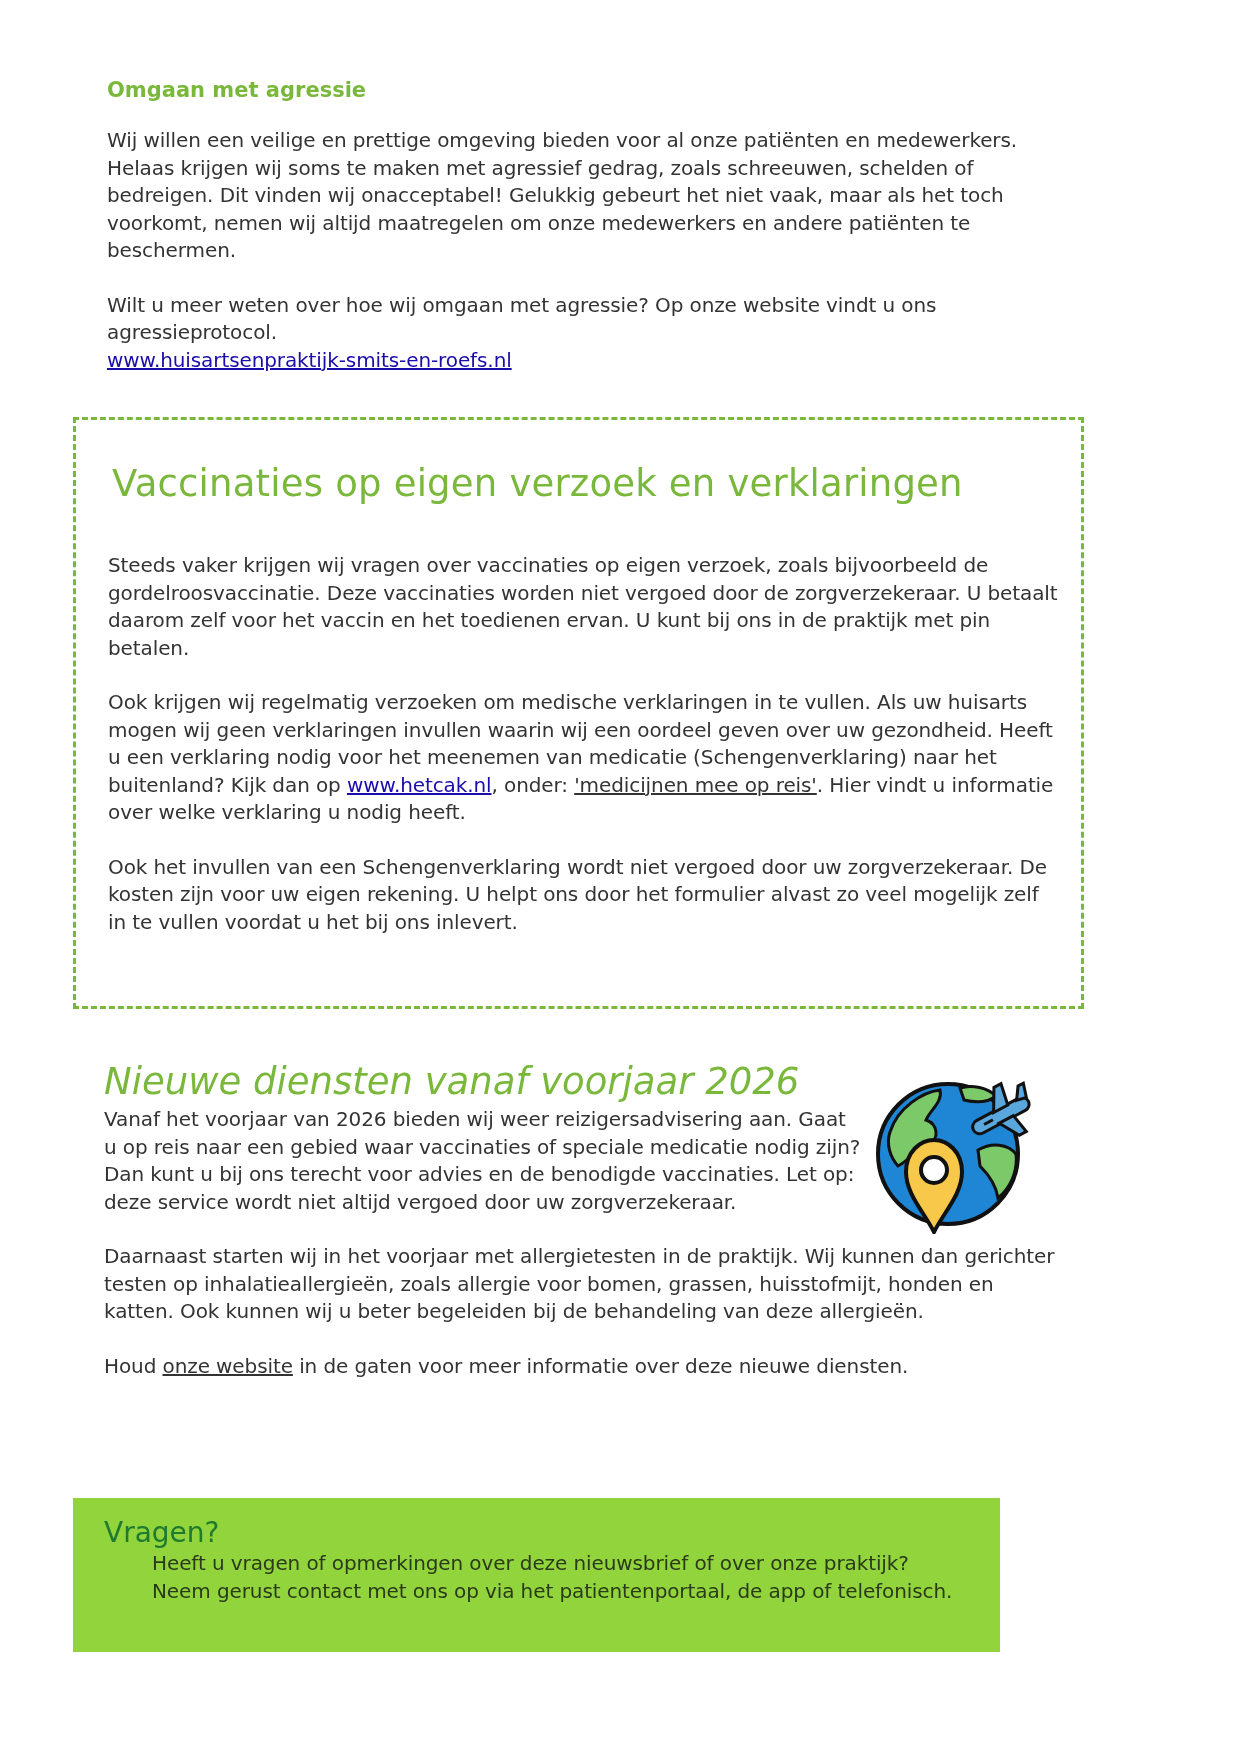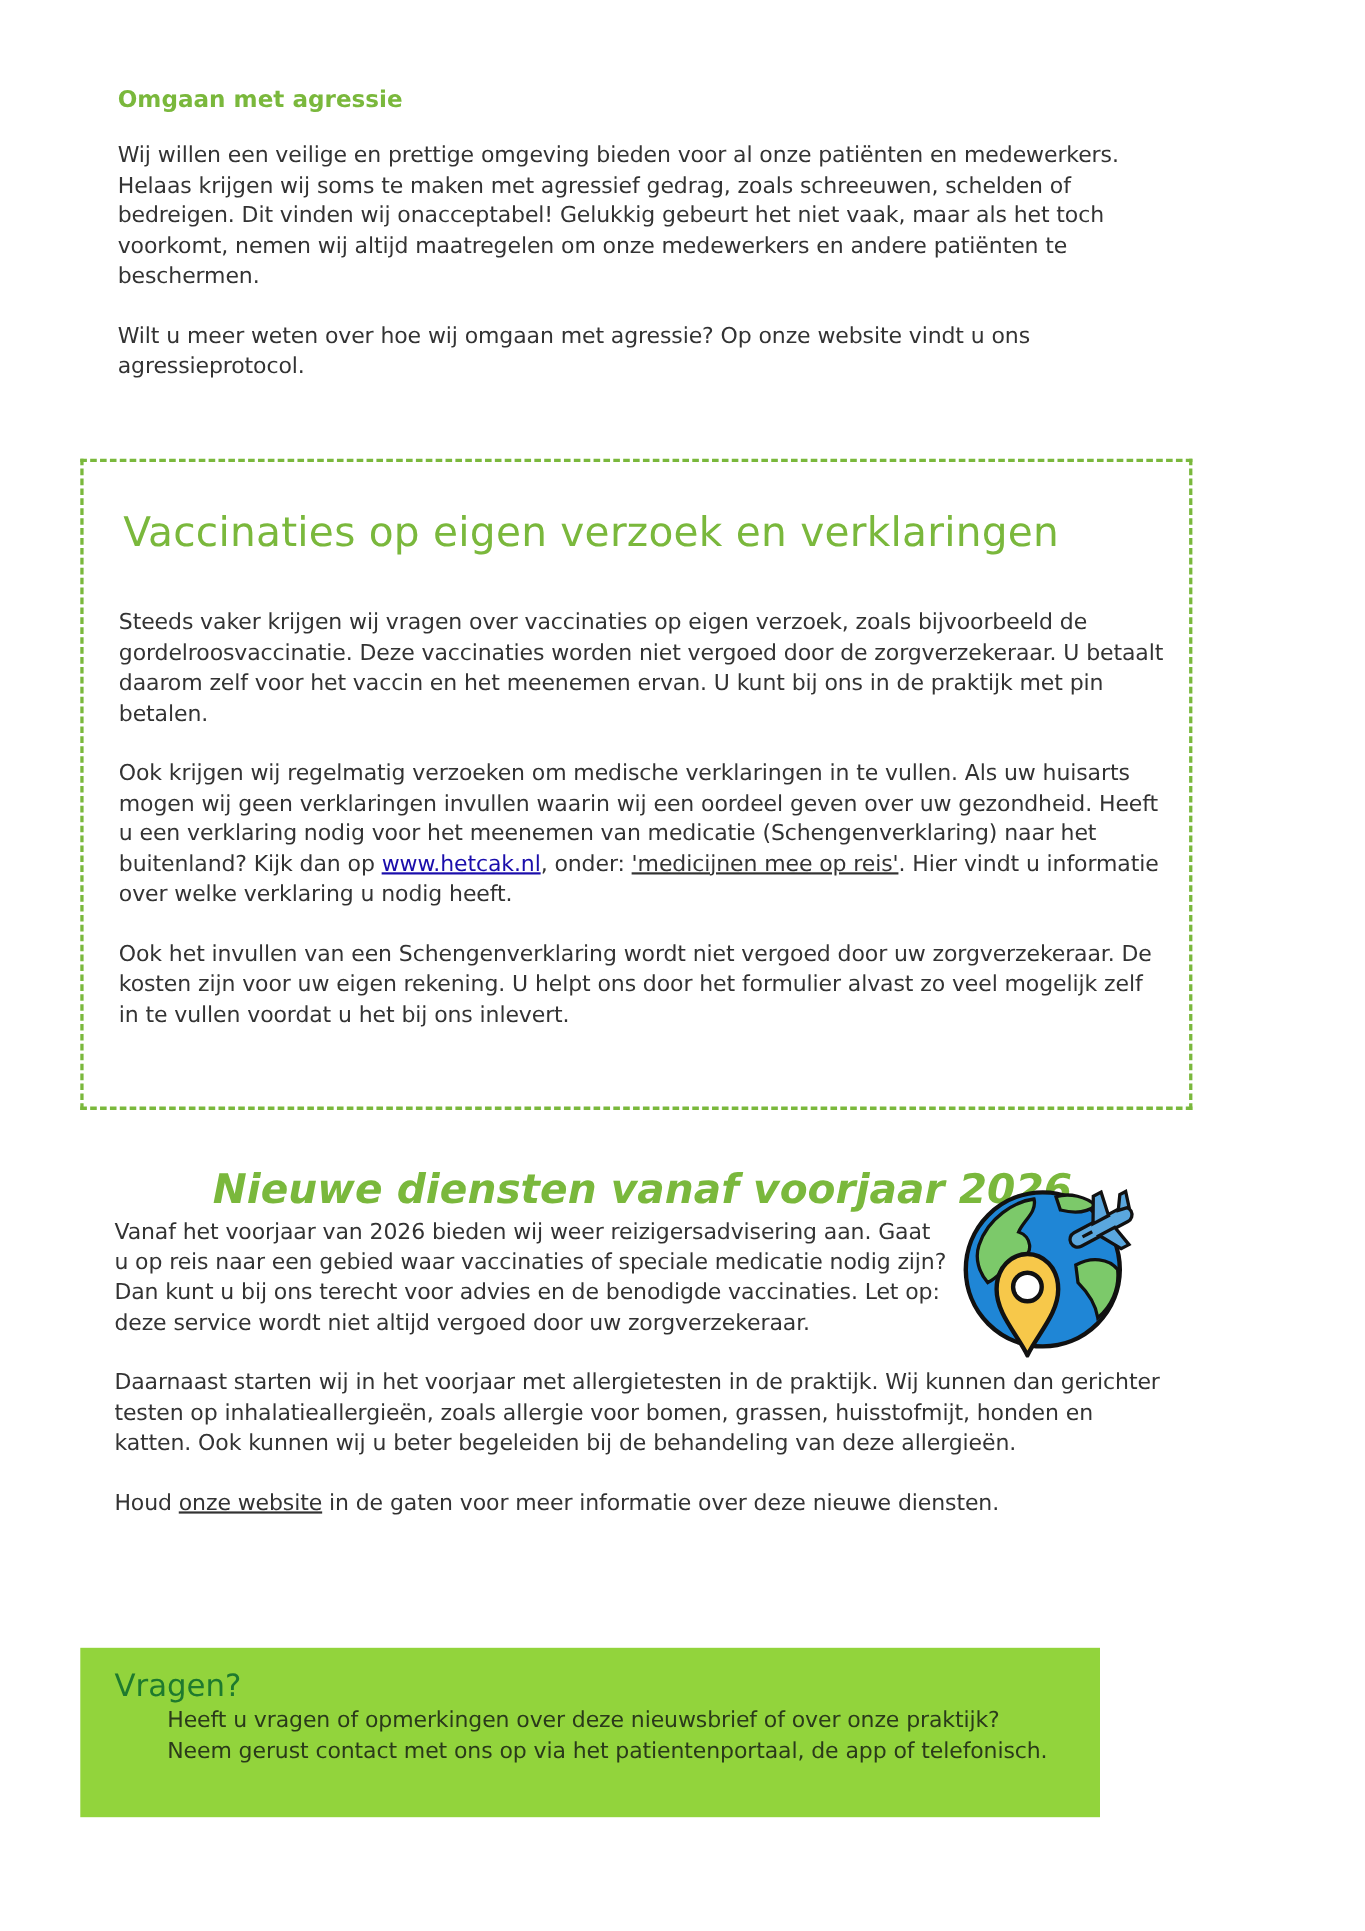--- a/index.html
+++ b/index.html
@@ -23,21 +23,21 @@
   }
   #sec-vacc h2 {
     position: absolute; left: 32px; top: 36px; margin: 4px;
     font-size: 37px; font-weight: normal; color: #7ab83c; line-height: 48px; letter-spacing: 0.2px;
   }
   #sec-vacc .body { position: absolute; left: 32px; top: 132px; width: 950px; }
   #sec-vacc .gap { height: 27px; }
 
   #sec-diensten { position: absolute; left: 104px; top: 1058px; width: 960px; }
   #sec-diensten h2 {
-    margin: 0; font-size: 37px; font-style: italic; font-weight: bold; color: #7ab83c; line-height: 48px; text-align: center;
+    margin: 0; font-size: 37px; font-style: italic; font-weight: normal; color: #7ab83c; line-height: 48px;
   }
   #sec-diensten .intro { width: 760px; }
   #sec-diensten .gap { height: 27px; }
   #globe-icon { position: absolute; left: 868px; top: 1062px; width: 186px; height: 172px; }
 
   #sec-vragen {
     position: absolute; left: 73px; top: 1498px; width: 927px; height: 154px;
     background: #92d43c;
   }
   #sec-vragen h2 {
@@ -49,27 +49,28 @@
 </style>
 </head>
 <body>
 
 <section id="sec-agressie">
   <h3>Omgaan met agressie</h3>
   <p class="p">Wij willen een veilige en prettige omgeving bieden voor al onze patiënten en medewerkers. Helaas krijgen wij soms te maken met agressief gedrag, zoals schreeuwen, schelden of bedreigen. Dit vinden wij onacceptabel! Gelukkig gebeurt het niet vaak, maar als het toch voorkomt, nemen wij altijd maatregelen om onze medewerkers en andere patiënten te beschermen.</p>
   <div class="gap"></div>
   <p class="p">
     <span>Wilt u meer weten over hoe wij omgaan met agressie? Op onze website vindt u ons agressieprotocol.</span><br>
+    <a class="link" href="#">www.huisartsenpraktijk-smits-en-roefs.nl</a>
   </p>
 </section>
 
 <section id="sec-vacc">
   <h2>Vaccinaties op eigen verzoek en verklaringen</h2>
   <div class="body">
-    <p class="p">Steeds vaker krijgen wij vragen over vaccinaties op eigen verzoek, zoals bijvoorbeeld de gordelroosvaccinatie. Deze vaccinaties worden niet vergoed door de zorgverzekeraar. U betaalt daarom zelf voor het vaccin en het meenemen ervan. U kunt bij ons in de praktijk met pin betalen.</p>
+    <p class="p">Steeds vaker krijgen wij vragen over vaccinaties op eigen verzoek, zoals bijvoorbeeld de gordelroosvaccinatie. Deze vaccinaties worden niet vergoed door de zorgverzekeraar. U betaalt daarom zelf voor het vaccin en het toedienen ervan. U kunt bij ons in de praktijk met pin betalen.</p>
     <div class="gap"></div>
     <p class="p"><span>Ook krijgen wij regelmatig verzoeken om medische verklaringen in te vullen. Als uw huisarts mogen wij geen verklaringen invullen waarin wij een oordeel geven over uw gezondheid. Heeft u een verklaring nodig voor het meenemen van medicatie (Schengenverklaring) naar het buitenland? Kijk dan op </span><a class="link" href="#">www.hetcak.nl</a><span>, onder: </span><a class="link-plain" href="#">'medicijnen mee op reis'</a><span>. Hier vindt u informatie over welke verklaring u nodig heeft.</span></p>
     <div class="gap"></div>
     <p class="p">Ook het invullen van een Schengenverklaring wordt niet vergoed door uw zorgverzekeraar. De kosten zijn voor uw eigen rekening. U helpt ons door het formulier alvast zo veel mogelijk zelf in te vullen voordat u het bij ons inlevert.</p>
   </div>
 </section>
 
 <section id="sec-diensten">
   <h2>Nieuwe diensten vanaf voorjaar 2026</h2>
   <p class="p intro">Vanaf het voorjaar van 2026 bieden wij weer reizigersadvisering aan. Gaat u op reis naar een gebied waar vaccinaties of speciale medicatie nodig zijn? Dan kunt u bij ons terecht voor advies en de benodigde vaccinaties. Let op: deze service wordt niet altijd vergoed door uw zorgverzekeraar.</p>

